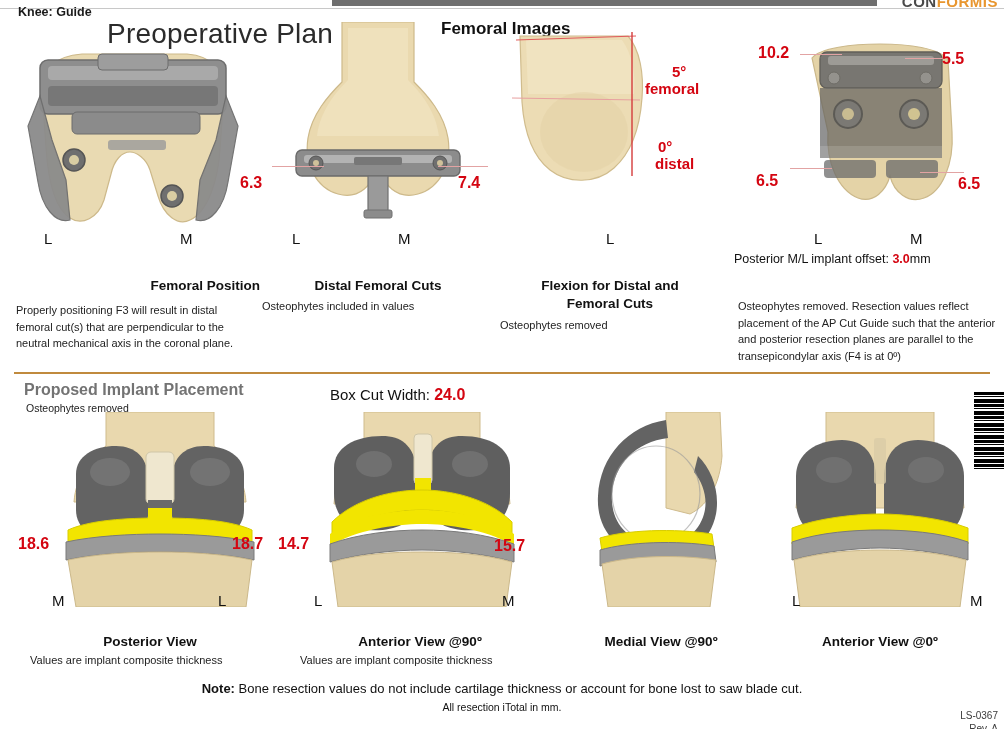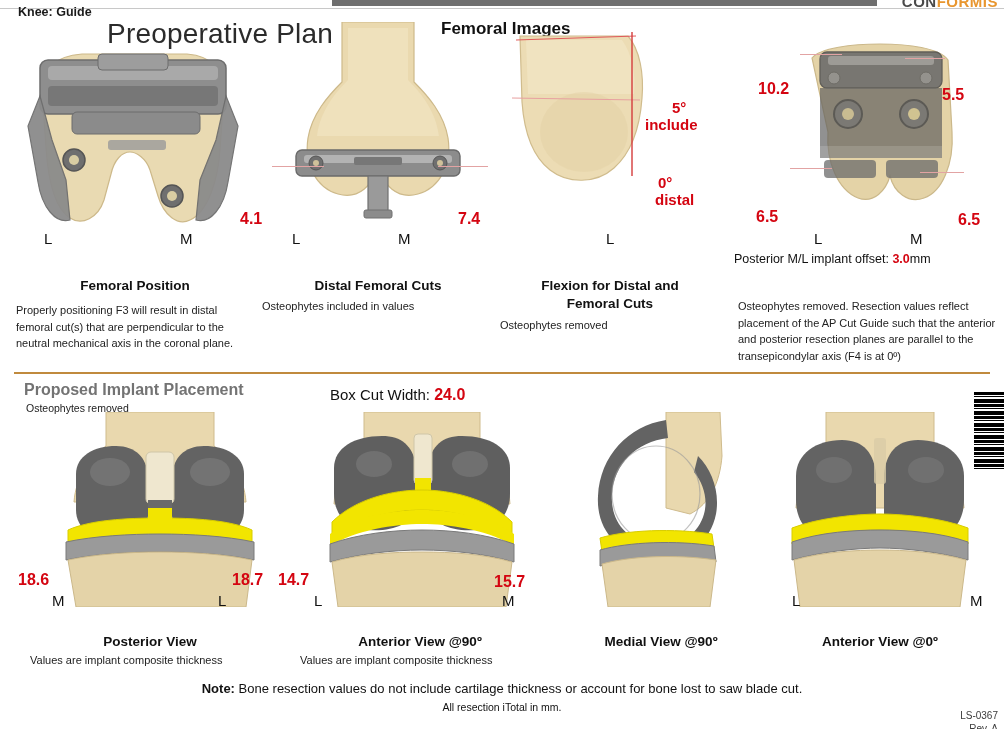--- a/index.html
+++ b/index.html
@@ -28,21 +28,21 @@
   
   .panel{position:absolute;}
 
   .lm-row{position:absolute;font-size:15px;color:#111;}
   .lm-row .lm{position:absolute;}
 
   .cap-title{position:absolute;text-align:center;font-size:13.5px;font-weight:bold;color:#111;line-height:16px;}
   .cap-sub{position:absolute;text-align:left;font-size:11px;color:#222;line-height:15px;}
   .cap-body{position:absolute;font-size:11px;color:#222;line-height:16.5px;}
 
-  .meas{position:absolute;color:#d40511;font-weight:bold;font-size:16px;margin-top:36px;}
+  .meas{position:absolute;color:#d40511;font-weight:bold;font-size:16px;}
   .meas.sm{font-size:15px;}
   .meas-dark{position:absolute;font-size:12.5px;color:#111;}
   .meas-dark .val{color:#d40511;font-weight:bold;}
 
   .leader{position:absolute;background:#e2a3a3;height:1px;}
 
   .divider{position:absolute;left:14px;width:976px;height:2px;background:#c08a3e;}
 
   .sect-title{position:absolute;font-size:16px;font-weight:bold;color:#737373;}
   .sect-sub{position:absolute;font-size:10.5px;color:#222;}
@@ -106,21 +106,21 @@
         <circle cx="160" cy="166" r="11" fill="#6f6f6f" stroke="#555" stroke-width="1.5"></circle>
         <circle cx="160" cy="166" r="5" fill="#d9cda3"></circle>
         <rect x="96" y="110" width="58" height="10" rx="3" fill="#9a9a9a" opacity=".8"></rect>
       </g>
     </svg>
   </div>
   <div class="lm-row" style="left:12px;top:230px;width:250px;">
     <span class="lm" style="left:32px;">L</span>
     <span class="lm" style="left:168px;">M</span>
   </div>
-  <div class="cap-title" style="left:10px;top:278px;width:250px;">Femoral Position</div>
+  <div class="cap-title" style="left:10px;top:278px;width:250px;text-align:right;">Femoral Position</div>
   <div class="cap-body" style="left:16px;top:302px;width:232px;">Properly positioning F3 will result in distal femoral cut(s) that are perpendicular to the neutral mechanical axis in the coronal plane.</div>
 
   <div class="panel" style="left:268px;top:22px;width:220px;height:200px;">
     <svg width="220" height="200" viewBox="0 0 220 200">
 
       <path d="M74 0 L74 60 C60 74 44 92 40 116 C36 142 48 166 70 172
                C92 178 104 162 110 146 C116 162 128 178 150 172
                C172 166 184 142 180 116 C176 92 160 74 146 60 L146 0 Z" fill="#ead9af" stroke="#cdb98a" stroke-width="1.2"></path>
       <path d="M80 6 L80 58 C66 72 52 90 49 114 L171 114 C168 90 154 72 140 58 L140 6 Z" fill="#f2e6c4" opacity=".6"></path>
 
@@ -134,21 +134,21 @@
         <rect x="86" y="135" width="48" height="8" rx="2" fill="#777"></rect>
 
         <rect x="100" y="154" width="20" height="38" fill="#9a9a9a" stroke="#717171" stroke-width="1.2"></rect>
         <rect x="96" y="188" width="28" height="8" rx="2" fill="#8c8c8c" stroke="#717171"></rect>
       </g>
     </svg>
   </div>
 
   <div class="leader" style="left:272px;top:166px;width:52px;"></div>
   <div class="leader" style="left:438px;top:166px;width:50px;"></div>
-  <div class="meas" style="left:240px;top:174px;">4.1</div>
+  <div class="meas" style="left:240px;top:174px;">6.3</div>
   <div class="meas" style="left:458px;top:174px;">7.4</div>
   <div class="lm-row" style="left:268px;top:230px;width:220px;">
     <span class="lm" style="left:24px;">L</span>
     <span class="lm" style="left:130px;">M</span>
   </div>
   <div class="cap-title" style="left:262px;top:278px;width:232px;">Distal Femoral Cuts</div>
   <div class="cap-sub" style="left:262px;top:299px;width:232px;">Osteophytes included in values</div>
 
   <div class="panel" style="left:510px;top:28px;width:200px;height:190px;">
     <svg width="200" height="190" viewBox="0 0 200 190">
@@ -158,21 +158,21 @@
       <path d="M16 12 L112 12 C122 26 126 46 124 66 L18 66 Z" fill="#f4e8c8" opacity=".6"></path>
       <ellipse cx="74" cy="104" rx="44" ry="40" fill="#e3d2a6" opacity=".55"></ellipse>
 
       <line x1="6" y1="12" x2="126" y2="8" stroke="#e05a5a" stroke-width="1"></line>
       <line x1="2" y1="70" x2="130" y2="72" stroke="#e8a0a0" stroke-width="1"></line>
 
       <line x1="122" y1="4" x2="122" y2="148" stroke="#d43c3c" stroke-width="1.4"></line>
     </svg>
   </div>
   <div class="meas sm" style="left:672px;top:63px;">5°</div>
-  <div class="meas sm" style="left:645px;top:80px;">include</div>
+  <div class="meas sm" style="left:645px;top:80px;">femoral</div>
   <div class="meas sm" style="left:658px;top:138px;">0°</div>
   <div class="meas sm" style="left:655px;top:155px;">distal</div>
   <div class="lm-row" style="left:510px;top:230px;width:200px;">
     <span class="lm" style="left:96px;">L</span>
   </div>
   <div class="cap-title" style="left:500px;top:278px;width:220px;">Flexion for Distal and</div>
   <div class="cap-title" style="left:500px;top:296px;width:220px;">Femoral Cuts</div>
   <div class="cap-sub" style="left:500px;top:318px;width:220px;">Osteophytes removed</div>
 
   <div class="panel" style="left:790px;top:40px;width:180px;height:175px;">

